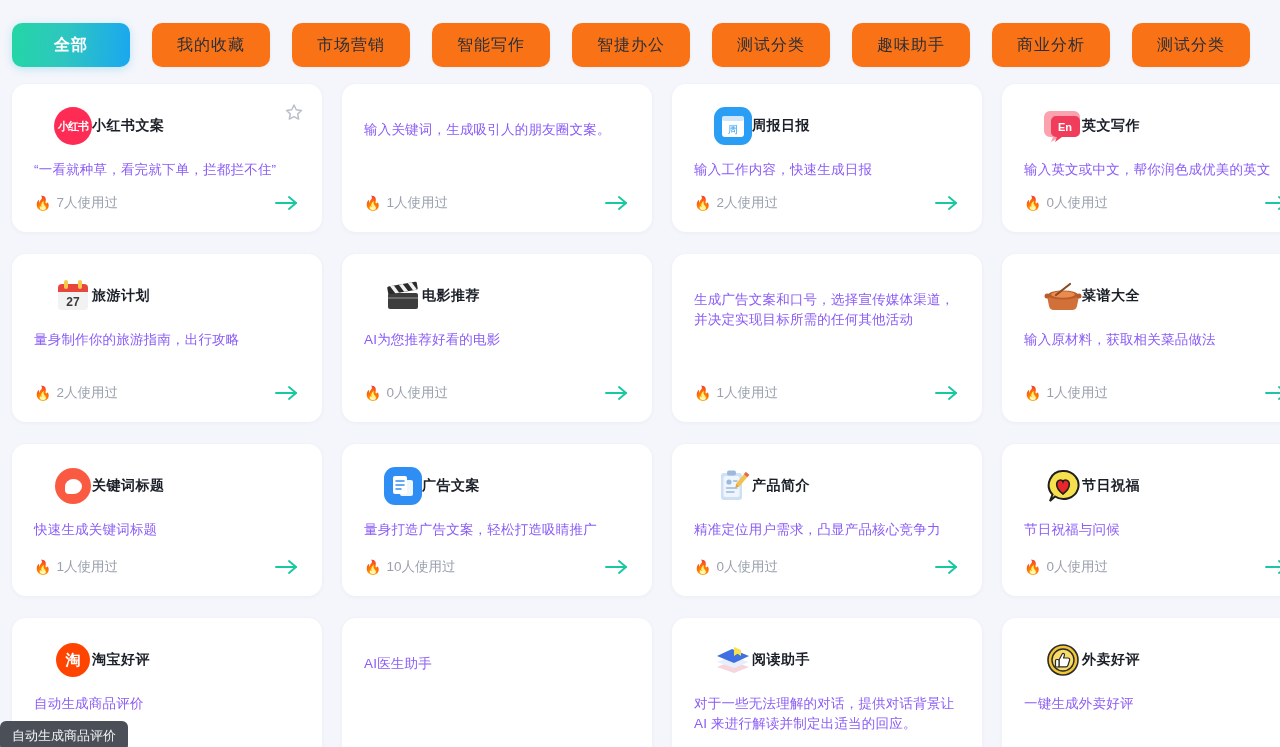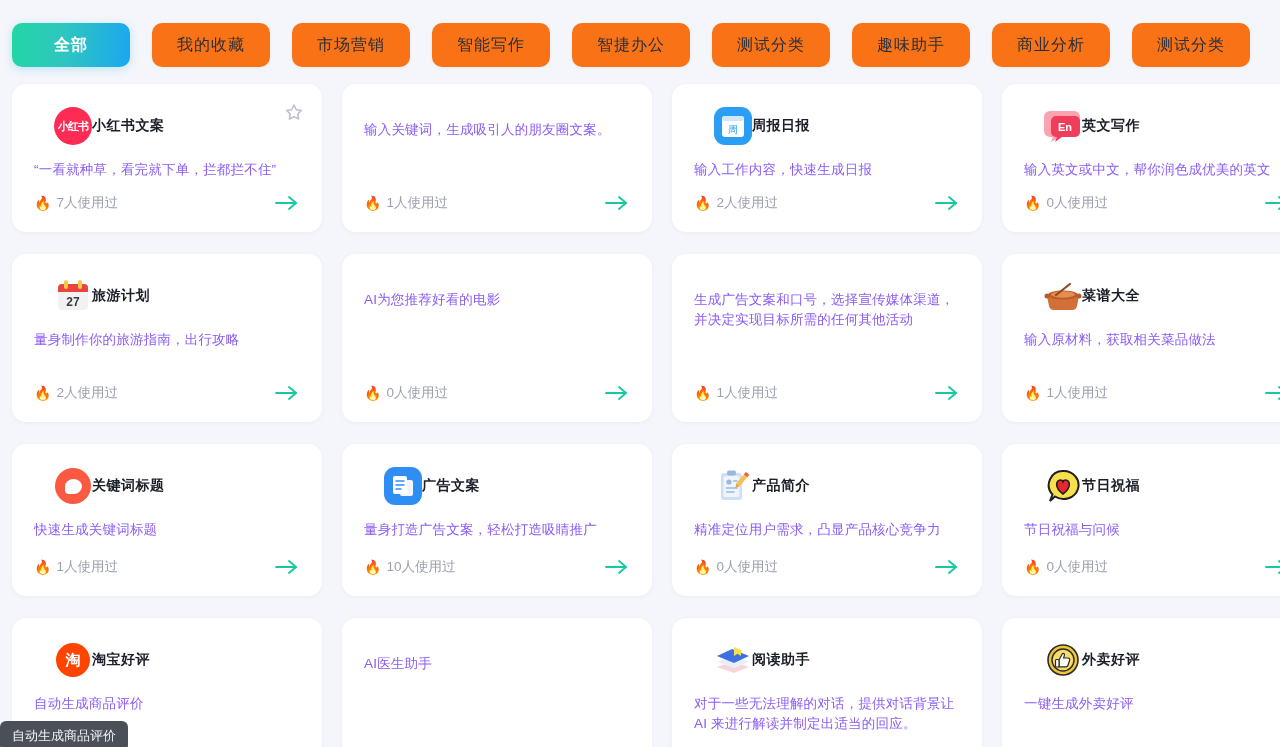--- a/index.html
+++ b/index.html
@@ -229,20 +229,35 @@
             <span class="fire">🔥</span>
             <span>2人使用过</span>
           </span>
           <span class="go-arrow"><svg viewBox="0 0 26 20" width="26" height="20" fill="none" stroke="#18c8a0" stroke-width="1.9" stroke-linecap="round" stroke-linejoin="round">
               <line x1="2" y1="10" x2="22" y2="10"></line>
               <polyline points="15,4 22,10 15,16"></polyline>
             </svg></span>
         </div>
       </div>
       <div class="card row-h2">
+        <div class="card-head">
+          <span class="ic">
+            <svg width="36" height="34" viewBox="0 0 36 34">
+              <rect x="3" y="14" width="30" height="16" rx="2" fill="#3d3d3d"></rect>
+              <rect x="3" y="18" width="30" height="2" fill="#6b6b6b"></rect>
+              <g transform="rotate(-10 18 12)">
+                <rect x="3" y="5" width="30" height="8" rx="1.5" fill="#2b2b2b"></rect>
+                <path d="M6 5 L10 13 L14 13 L10 5 Z" fill="#f2f2f2"></path>
+                <path d="M15 5 L19 13 L23 13 L19 5 Z" fill="#f2f2f2"></path>
+                <path d="M24 5 L28 13 L32 13 L28 5 Z" fill="#f2f2f2"></path>
+              </g>
+            </svg>
+          </span>
+          <span class="card-title">电影推荐</span>
+        </div>
         <div class="card-desc">AI为您推荐好看的电影</div>
         <div class="card-foot">
           <span class="usage">
             <span class="fire">🔥</span>
             <span>0人使用过</span>
           </span>
           <span class="go-arrow"><svg viewBox="0 0 26 20" width="26" height="20" fill="none" stroke="#18c8a0" stroke-width="1.9" stroke-linecap="round" stroke-linejoin="round">
               <line x1="2" y1="10" x2="22" y2="10"></line>
               <polyline points="15,4 22,10 15,16"></polyline>
             </svg></span>

